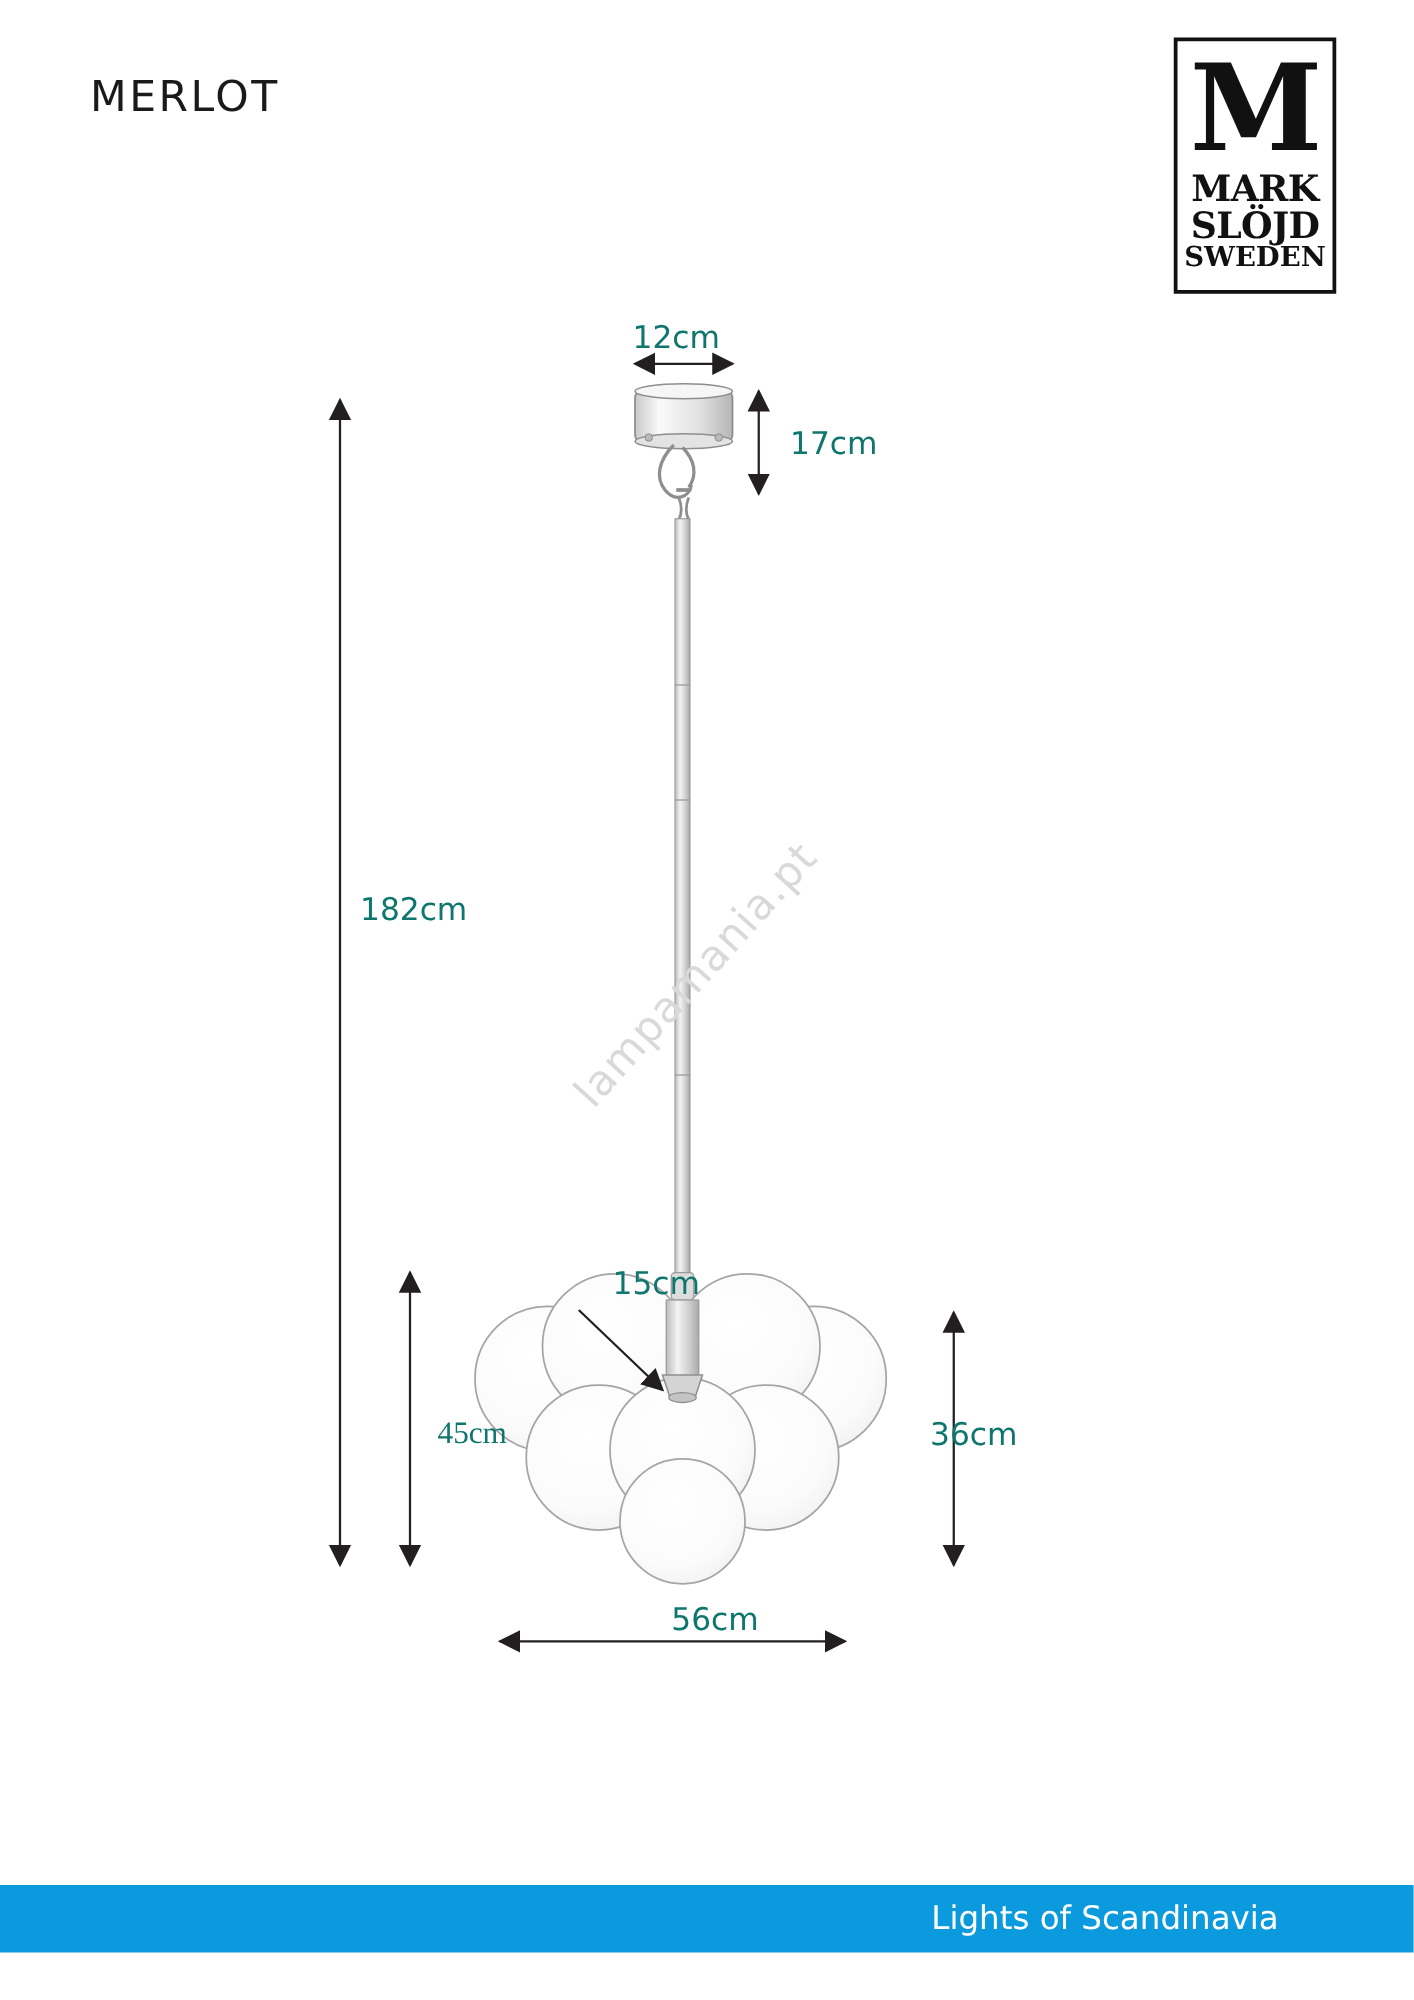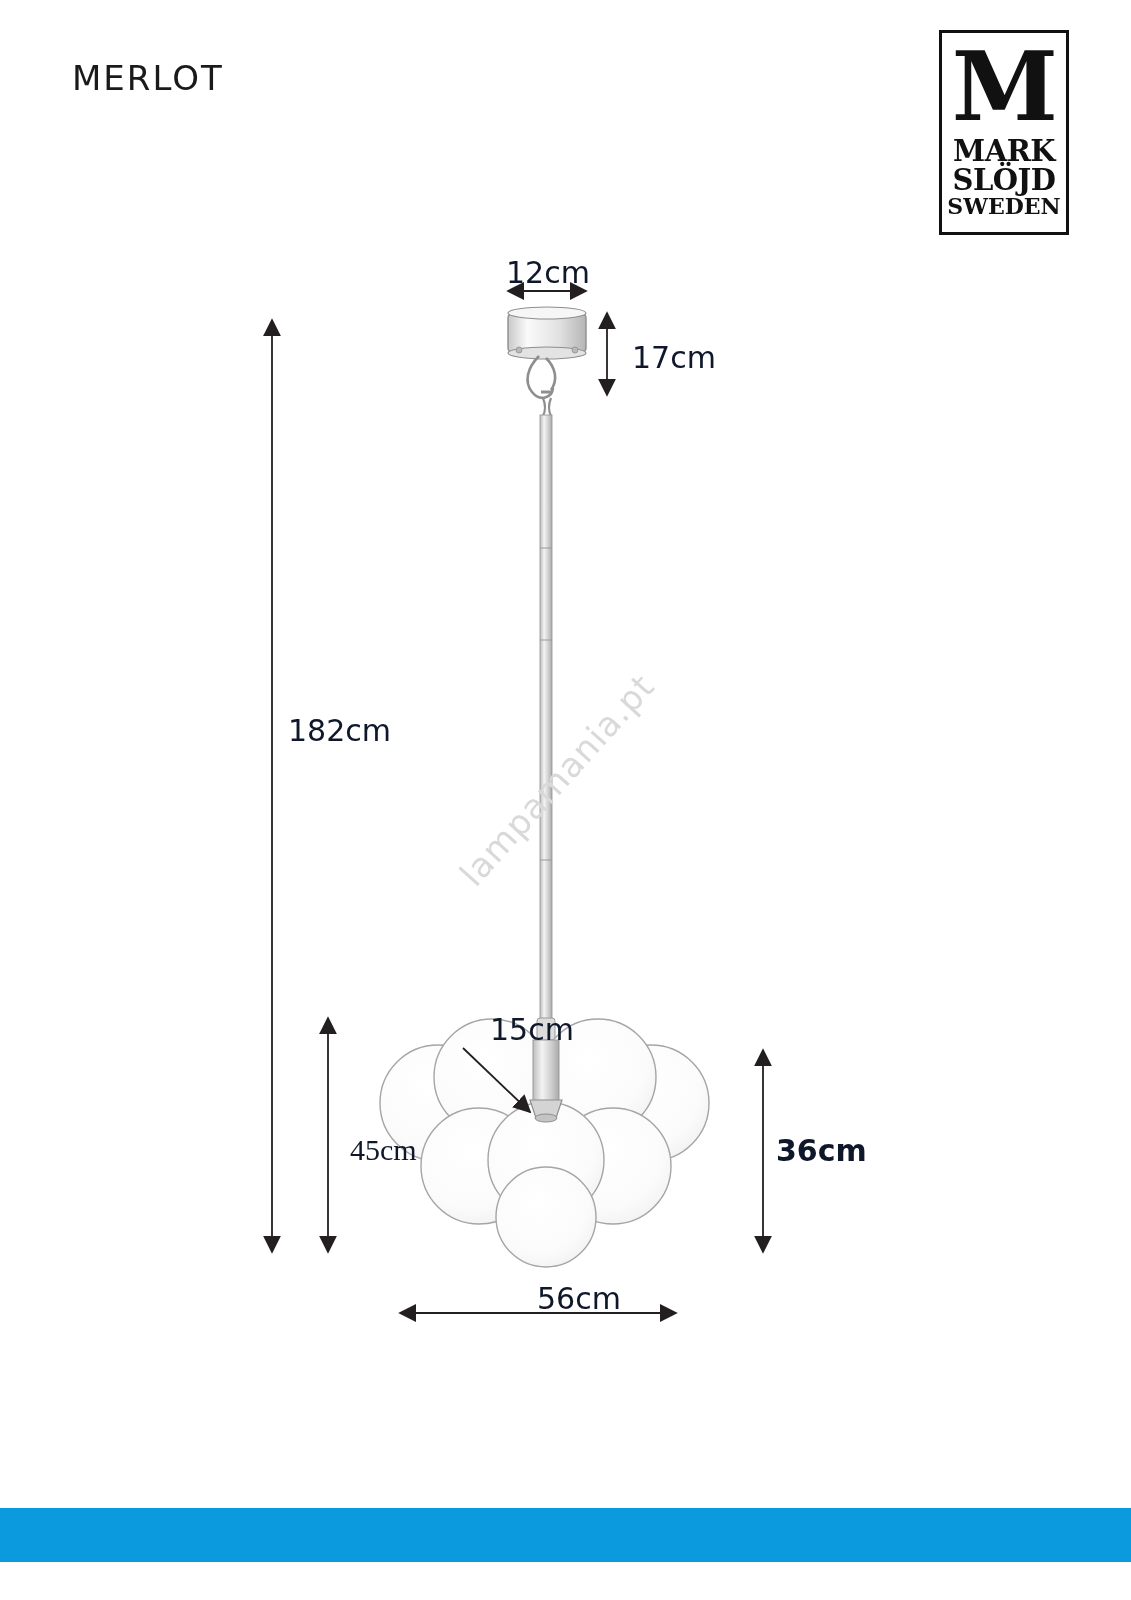--- a/index.html
+++ b/index.html
@@ -75,31 +75,31 @@
     left: 0;
     top: 0;
     width: 1131px;
     height: 1600px;
     pointer-events: none;
   }
 
   
   .dim-label {
     position: absolute;
-    font-size: 30px;
-    color: #0f172a;
+    font-size: 25px;
+    color: #0f766e;
     font-family: "DejaVu Sans", sans-serif;
     white-space: nowrap;
   }
   .lbl-12cm  { left: 506px; top: 255px; }
   .lbl-17cm  { left: 632px; top: 340px; }
   .lbl-182cm { left: 288px; top: 713px; }
   .lbl-15cm  { left: 462px; top: 1012px; margin-left: 28px; }
   .lbl-45cm  { left: 350px; top: 1133px; font-family: Liberation Serif, serif; }
-  .lbl-36cm  { left: 776px; top: 1133px; font-weight: bold; }
+  .lbl-36cm  { left: 744px; top: 1133px; }
   .lbl-56cm  { left: 537px; top: 1281px; }
 
   
   .watermark {
     position: absolute;
     left: 412px;
     top: 640px;
     width: 290px;
     height: 280px;
     transform: rotate(-48deg);
@@ -247,14 +247,15 @@
   <div class="dim-label lbl-17cm">17cm</div>
   <div class="dim-label lbl-182cm">182cm</div>
   <div class="dim-label lbl-15cm">15cm</div>
   <div class="dim-label lbl-45cm">45cm</div>
   <div class="dim-label lbl-36cm">36cm</div>
   <div class="dim-label lbl-56cm">56cm</div>
 
   <div class="watermark">lampamania.pt</div>
 
   <div class="footer-bar"></div>
+  <div class="footer-text">Lights of Scandinavia</div>
 
 </div>
 
 </body></html>

